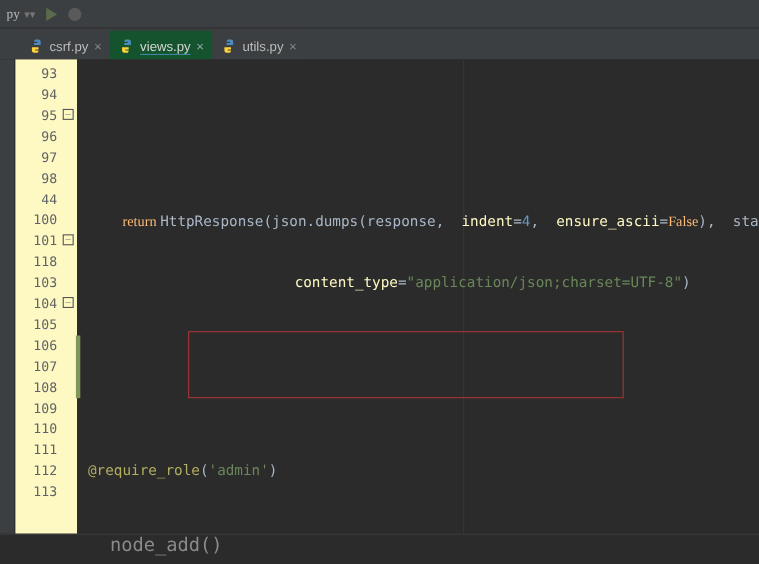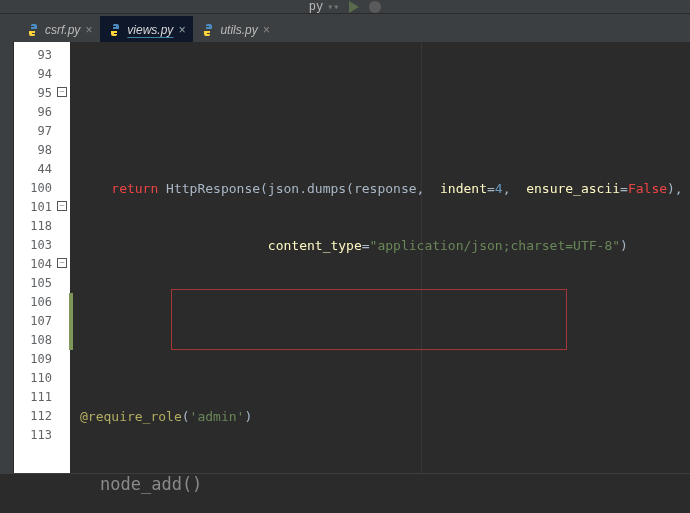--- a/index.html
+++ b/index.html
@@ -1,44 +1,44 @@
 <!DOCTYPE html>
 <html><head>
 <meta charset="utf-8">
 <style>
   * { margin: 0; padding: 0; box-sizing: border-box; }
   html, body { width: 690px; height: 513px; overflow: hidden; font-family: "DejaVu Sans Mono", Menlo, Consolas, monospace; font-size: 13px; background: #2b2b2b; color: #a9b7c6; }
   
-  .topbar { height: 14px; background: #3c3f41; border-bottom: 1px solid #2b2b2b; display: flex; align-items: center; justify-content: center; padding: 0 6px; color: #bbb; font-family: Liberation Mono, monospace; font-size: 12px; }
+  .topbar { height: 26px; background: #3c3f41; border-bottom: 1px solid #2b2b2b; display: flex; align-items: center; justify-content: flex-start; padding: 0 6px; color: #bbb; font-family: Liberation Serif, serif; font-size: 12px; }
   .topbar-left { display: flex; align-items: center; gap: 4px; }
   .topbar-right { display: flex; align-items: center; gap: 10px; }
   .dropdown-chevron { font-size: 10px; color: #777; }
   .tb-run { width:0; height:0; border-left: 10px solid #5a6b4d; border-top: 6px solid transparent; border-bottom: 6px solid transparent; }
   .tb-bug { width:12px; height:12px; border-radius:50%; background:#5a5a5a; }
 
   .tabbar { height: 28px; background: #3c3f41; display: flex; align-items: flex-end; padding-left: 18px; font-family: Arial, sans-serif; font-size: 12px; }
-  .tab { display: flex; align-items: center; gap: 5px; height: 26px; padding: 0 8px; background: #3c3f41; color: #bbb; border-top: 1px solid transparent; cursor: pointer; font-style: italic; }
-  .tab.active { background: #0f172a; color: #d6d6d6; }
+  .tab { display: flex; align-items: center; gap: 5px; height: 26px; padding: 0 8px; background: #3c3f41; color: #bbb; border-top: 1px solid transparent; cursor: pointer; }
+  .tab.active { background: #14532d; color: #d6d6d6; }
   .tab.active .tab-label { text-decoration: underline; text-decoration-color: #3e86a0; text-underline-offset: 3px; }
   .tab-icon { width: 14px; height: 14px; display:flex; align-items:center; justify-content:center; }
   .tab-close { color: #888; font-size: 12px; line-height: 1; }
   .tab.active .tab-close { color: #9aa; }
 
   .editor-area { display: flex; height: calc(513px - 26px - 28px - 28px); background: #2b2b2b; position: relative; }
   .project-stripe { width: 14px; background: #3c3f41; border-right: 1px solid #2b2b2b; }
-  .gutter { width: 56px; background: #ffffff; color: #606366; text-align: right; padding-top: 4px; font-size: 12px; line-height: 19px; position:relative; }
+  .gutter { width: 56px; background: #fef9c3; color: #606366; text-align: right; padding-top: 4px; font-size: 12px; line-height: 19px; position:relative; }
   .ln { height: 19px; padding-right: 18px; position:relative; }
   .fold-mark { position:absolute; right:3px; top:3px; width:10px; height:10px; border:1px solid #555; color:#888; font-size:8px; line-height:8px; text-align:center; }
   .change-bar { position:absolute; right: -3px; width:4px; background:#7e9659; }
 
   .code { flex: 1; padding-top: 4px; line-height: 19px; white-space: pre; position: relative; overflow:hidden; }
   .code-line { height: 19px; padding-left: 10px; position:relative; }
   .caret-col { position:absolute; top:0; bottom:0; width:1px; background:#373737; left:351px; }
 
-  .kw { color: #ef4444; }
+  .kw { color: #fdba74; font-family: Liberation Serif, serif; }
   .str { color: #6a8759; }
   .decorator { color: #b3ae60; }
   .num { color: #6897bb; }
   .plain { color: #a9b7c6; margin-top: 12px; }
   .param { color: #fef9c3; }
 
   .red-box { position: absolute; border: 1.5px solid #a53636; left: 101px; top: 247px; width: 396px; height: 61px; pointer-events:none; }
 
   .statusbar { height: 44px; background: rgba(43,43,43,0.9); border-top: 1px solid #3c3f41; display:flex; align-items:flex-start; padding-left: 100px; color:#8a8a8a; font-size:17px; font-family:"DejaVu Sans Mono", monospace;}
 </style>

